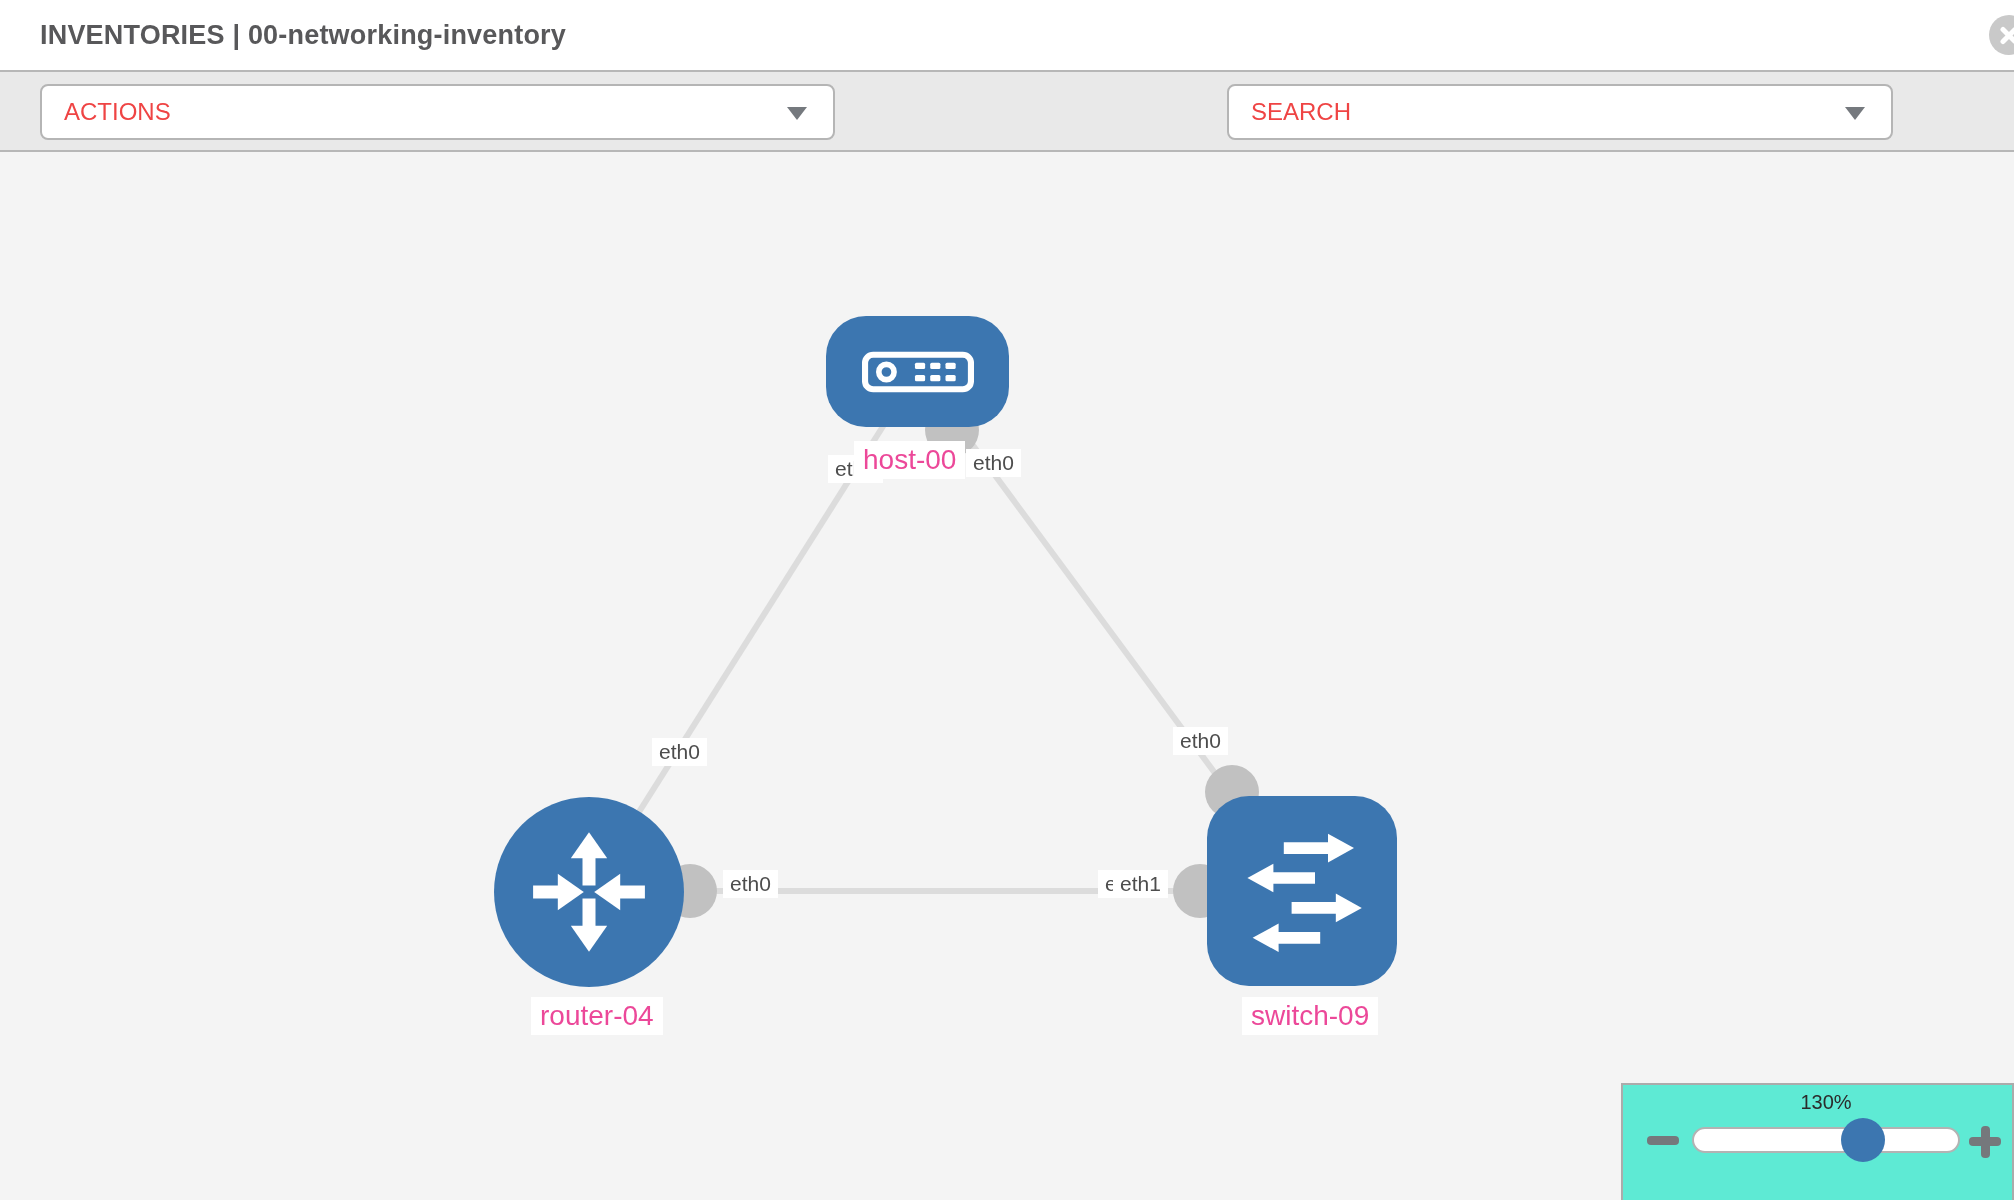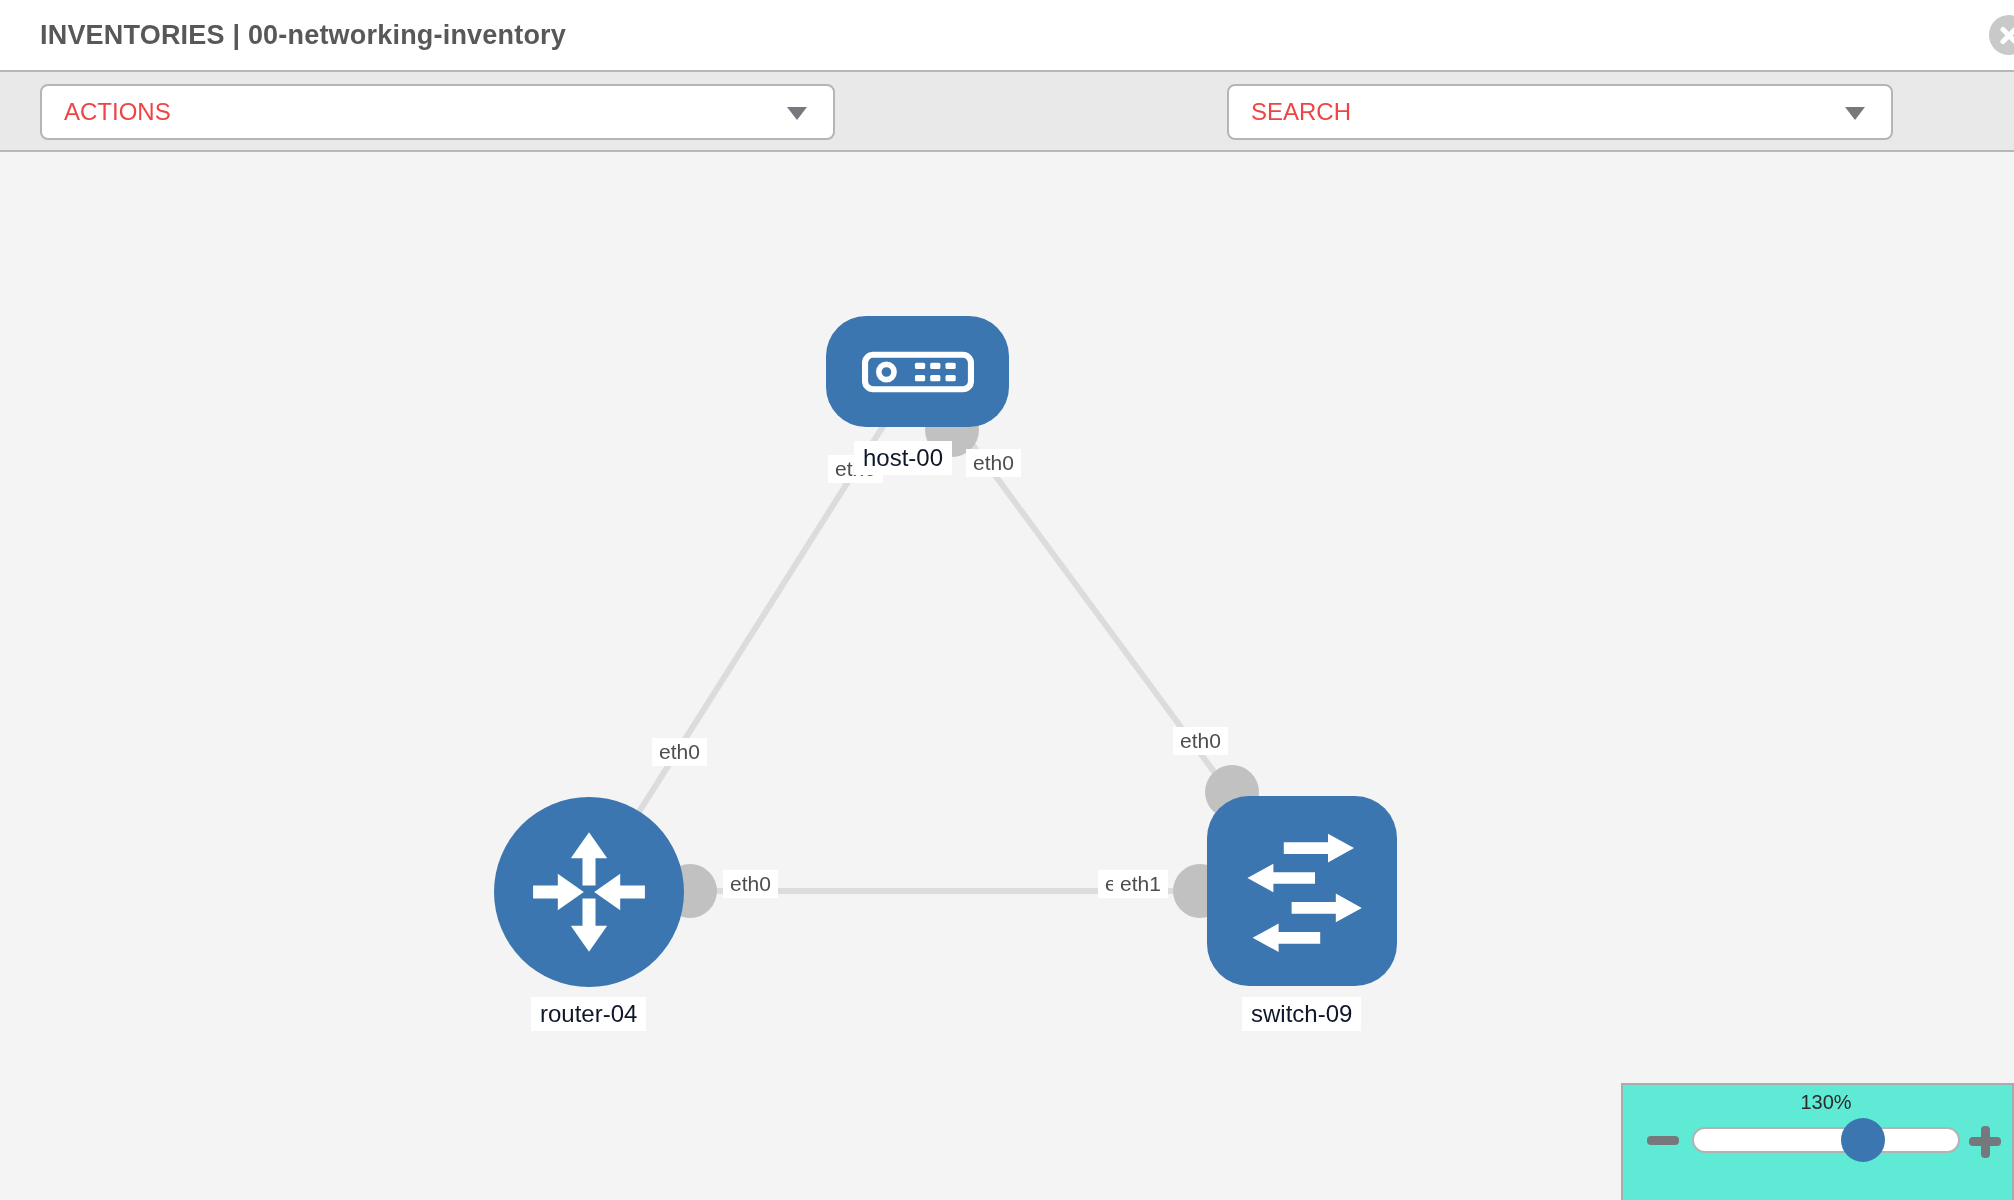--- a/index.html
+++ b/index.html
@@ -27,21 +27,21 @@
   
   .canvas{position:absolute;left:0;top:152px;width:2014px;height:1048px;background:#f4f4f4;}
   .links-svg{position:absolute;left:0;top:0;width:2014px;height:1048px;}
 
   .node{position:absolute;display:flex;align-items:center;justify-content:center;z-index:2;cursor:pointer;}
   .node-host{left:826px;top:164px;width:183px;height:111px;border-radius:40px;background:#3c76b0;}
   .node-router{left:494px;top:645px;width:190px;height:190px;border-radius:50%;background:#3c76b0;}
   .node-switch{left:1207px;top:644px;width:190px;height:190px;border-radius:42px;background:#3c76b0;}
 
   .chip{position:absolute;background:#ffffff;color:#4d4d4d;white-space:nowrap;z-index:4;}
-  .chip.name{font-size:24px;padding:3px 9px;color:#0f172a;z-index:5;}
+  .chip.name{font-size:28px;padding:3px 9px;color:#ec4899;z-index:5;}
   .chip.iface{font-size:21px;padding:2px 7px;z-index:4;}
   .chip.iface.over{z-index:5;text-align:right;}
 
   
   .zoom-panel{position:absolute;left:1621px;top:1083px;width:393px;height:147px;background:#5eead4;border:2px solid #ababab;box-sizing:border-box;z-index:6;}
   .zoom-value{position:absolute;left:69px;top:6px;width:268px;text-align:center;font-size:20px;color:#2b2b2b;}
   .zoom-track{position:absolute;left:69px;top:42px;width:268px;height:26px;background:#ffffff;border:2px solid #b3b3b3;border-radius:14px;box-sizing:border-box;cursor:pointer;}
   .zoom-thumb{position:absolute;left:218px;top:33px;width:44px;height:44px;border-radius:50%;background:#3c76b0;cursor:pointer;z-index:7;}
   .zoom-out{position:absolute;left:22px;top:40px;width:38px;height:30px;cursor:pointer;}
   .zoom-out .bar{position:absolute;left:2px;top:11px;width:32px;height:9px;border-radius:4px;background:#75787c;}

